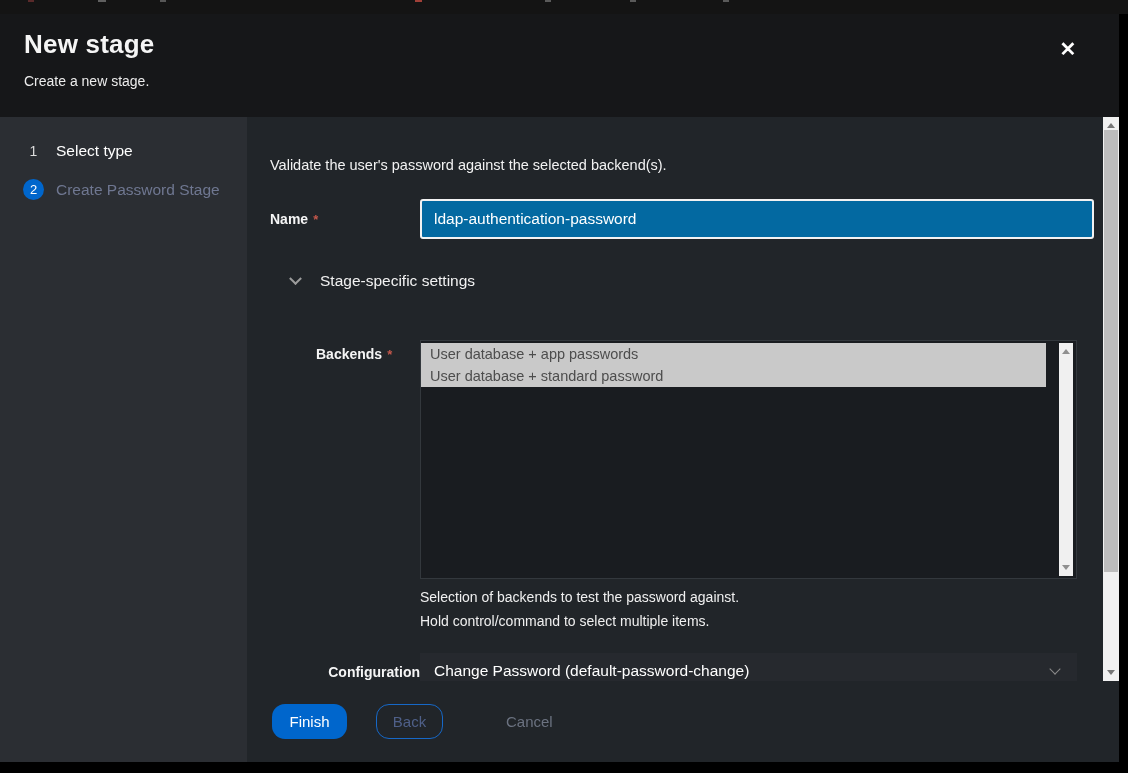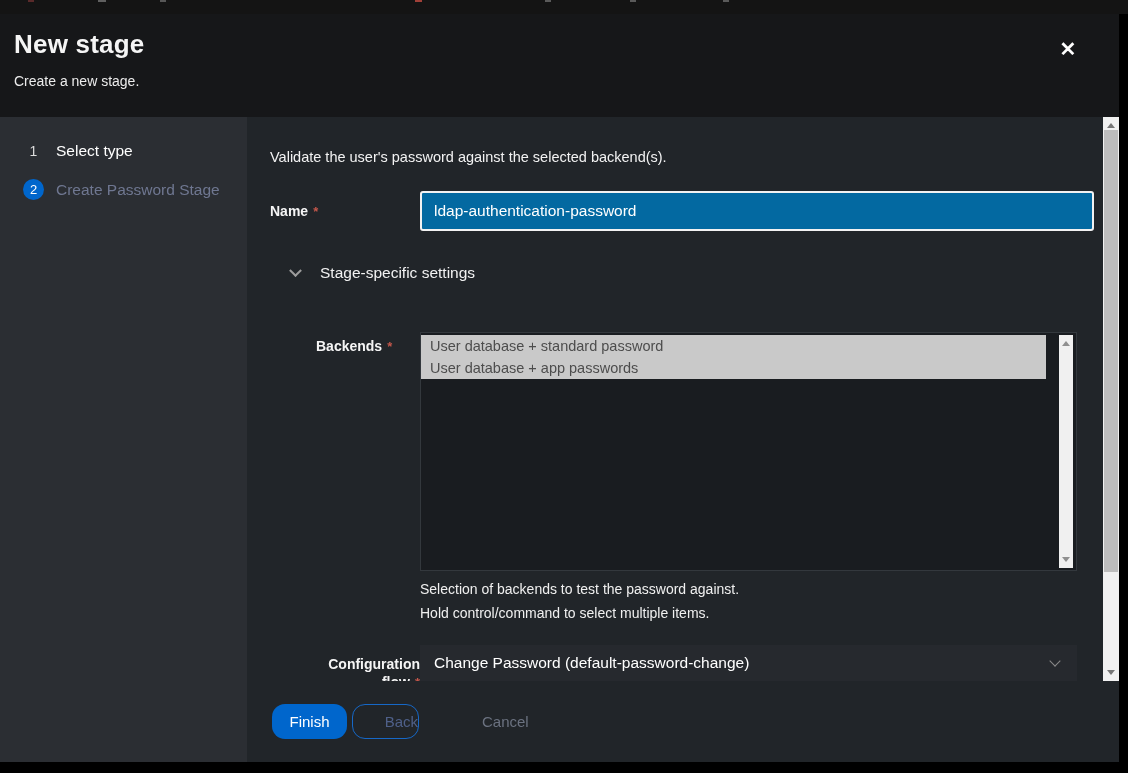--- a/index.html
+++ b/index.html
@@ -9,40 +9,40 @@
     font-family:"Liberation Sans", sans-serif;
     overflow:hidden; color:#f0f2f5;
   }
   
   .backdrop-top { position:absolute; left:0; top:0; width:1128px; height:14px; background:#141414; }
   .artifact { position:absolute; top:0; height:2px; }
 
   
   .modal { position:absolute; left:0; top:14px; width:1119px; height:748px; background:#212529; }
 
-  .modal-header { position:absolute; left:0; top:0; right:0; height:103px; background:#161719; padding:15px 14px; }
+  .modal-header { position:absolute; left:0; top:0; right:0; height:103px; background:#161719; padding:15px 24px; }
   .modal-title { font-size:26px; font-weight:600; color:#f5f5f5; letter-spacing:.2px; }
   .modal-subtitle { margin-top:13px; font-size:14px; color:#ececec; }
   .close-btn { position:absolute; top:22px; right:38px; width:26px; height:26px; background:none; border:none;
     color:#ffffff; font-size:20px; font-weight:700; cursor:pointer; line-height:26px; text-align:center; }
 
   .modal-body { position:absolute; left:0; top:103px; right:0; bottom:0; display:flex; }
 
   
   .sidebar { width:247px; background:#2b2e33; padding-top:14px; flex:none; }
   .step { display:flex; align-items:center; height:39px; padding-left:23px; cursor:pointer; }
   .step-num { width:21px; height:21px; flex:none; display:flex; align-items:center; justify-content:center;
     font-size:14px; color:#dcdcdc; margin-right:12px; }
   .step.active .step-num { background:#0066cc; border-radius:50%; color:#fff; font-size:13px; }
   .step-label { font-size:15.5px; color:#ffffff; }
   .step.active .step-label { color:#6f7791; }
 
   
   .main { flex:1; position:relative; background:#212529; }
-  .viewport { position:absolute; left:0; top:4px; right:16px; height:564px; overflow:hidden; }
+  .viewport { position:absolute; left:0; top:12px; right:16px; height:564px; overflow:hidden; }
 
   .desc { margin:28px 26px 0 23px; font-size:14.5px; color:#f2f2f2; }
 
   .name-row { display:flex; margin:26px 9px 0 23px; }
   .field-label { font-size:14px; font-weight:700; color:#f5f5f5; }
   .req { color:#c4574b; font-size:13px; margin-left:5px; font-weight:700; }
   .name-row .label-box { width:150px; flex:none; line-height:40px; }
   .text-input { flex:1; height:40px; background:#0369a1; border:2px solid #f2f2f2; border-radius:3px;
     color:#ffffff; font-size:15.5px; padding:0 12px; font-family:"Liberation Sans", sans-serif; outline:none; }
 
@@ -80,21 +80,21 @@
     border-left:4px solid transparent; border-right:4px solid transparent; border-bottom:5px solid #777; }
   .vs-down { position:absolute; bottom:6px; left:4px; width:0; height:0;
     border-left:4px solid transparent; border-right:4px solid transparent; border-top:5px solid #777; }
   .vs-thumb { position:absolute; top:13px; left:1px; right:1px; height:442px; background:#bdbdbd; }
 
   
   .footer { position:absolute; left:0; top:564px; right:0; bottom:0; background:#212529;
     display:flex; align-items:center; padding-left:25px; }
   .btn { height:35px; border-radius:13px; font-size:15px; cursor:pointer; font-family:"Liberation Sans", sans-serif; }
   .btn-finish { width:75px; background:#0066cc; color:#ffffff; border:none; }
-  .btn-back { width:67px; margin-left:5px; background:transparent; border:1px solid #1668c7; color:#4f6089;text-align:right; }
+  .btn-back { width:67px; margin-left:29px; background:transparent; border:1px solid #1668c7; color:#4f6089; }
   .link-cancel { margin-left:63px; color:#6b7280; font-size:15px; text-decoration:none; cursor:pointer; }
 </style>
 </head>
 <body>
 
 <div class="backdrop-top">
   <span class="artifact" style="left:28px;width:6px;background:#5a2a2a;"></span>
   <span class="artifact" style="left:98px;width:8px;background:#606060;"></span>
   <span class="artifact" style="left:160px;width:6px;background:#575757;"></span>
   <span class="artifact" style="left:415px;width:7px;background:#a04038;"></span>
@@ -140,22 +140,22 @@
         <div class="expander">
           <span class="chev"></span>
           <span class="expander-label">Stage-specific settings</span>
         </div>
 
         <div class="group-row backends-row">
           <div class="label-box">
             <span class="field-label">Backends</span><span class="req">*</span>
           </div>
           <div class="listbox">
+            <div class="option">User database + app passwords</div>
             <div class="option">User database + standard password</div>
-            <div class="option">User database + app passwords</div>
             <div class="lb-scroll">
               <span class="tri-up"></span>
               <span class="tri-down"></span>
             </div>
           </div>
         </div>
 
         <div class="help">Selection of backends to test the password against.</div>
         <div class="help">Hold control/command to select multiple items.</div>
 

